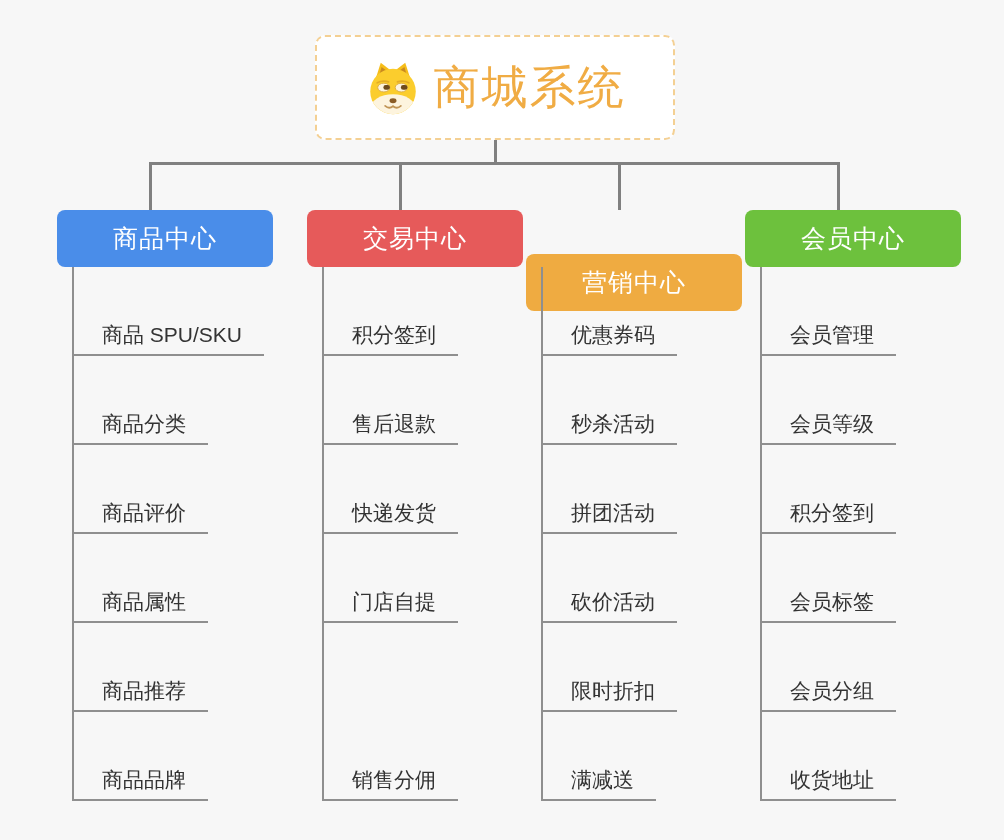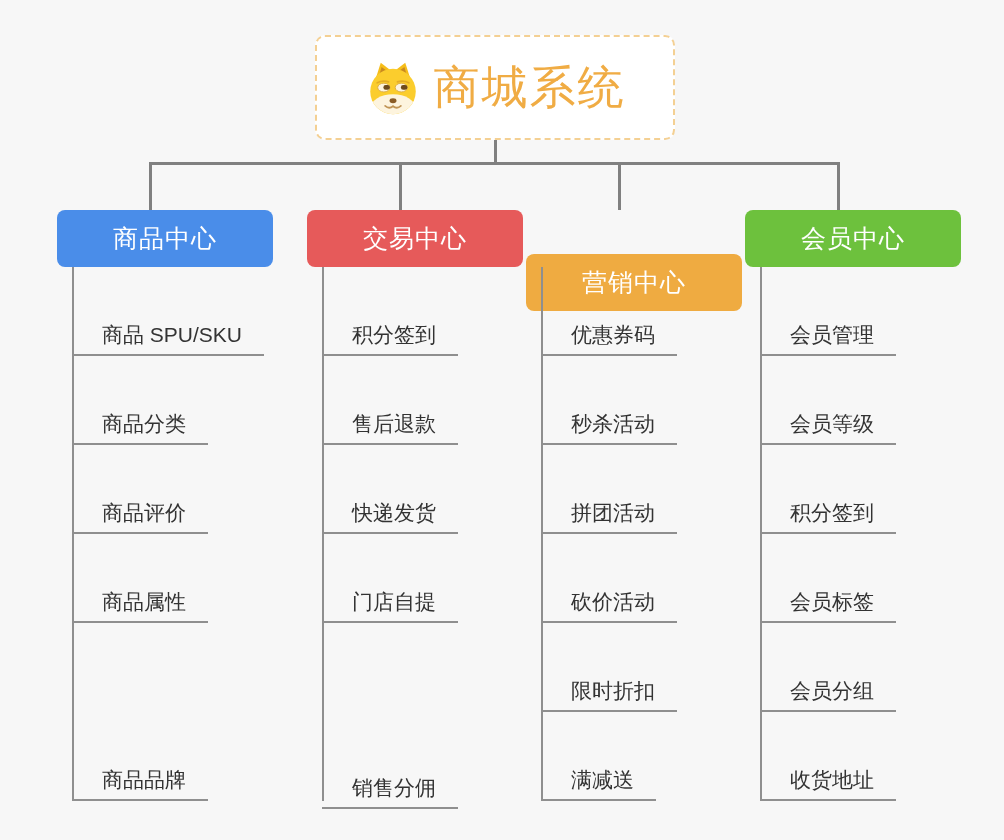--- a/index.html
+++ b/index.html
@@ -111,29 +111,30 @@
   <div class="line" style="left:399px; top:162px; width:3px; height:48px;"></div>
   <div class="line" style="left:618px; top:162px; width:3px; height:48px;"></div>
   <div class="line" style="left:837px; top:162px; width:3px; height:48px;"></div>
 
   <div class="branch-node" style="left: 57px; background-color: rgb(74, 141, 233);">商品中心</div>
   <div class="spine" style="left:72px;"></div>
   <div class="child-node" style="left:72px; top:322px;">商品 SPU/SKU</div>
   <div class="child-node" style="left:72px; top:411px;">商品分类</div>
   <div class="child-node" style="left:72px; top:500px;">商品评价</div>
   <div class="child-node" style="left:72px; top:589px;">商品属性</div>
+  <div class="child-node" style="left:72px; top:678px;">商品推荐</div>
   <div class="child-node" style="left:72px; top:767px;">商品品牌</div>
 
   <div class="branch-node" style="left: 307px; background-color: rgb(230, 90, 90);">交易中心</div>
   <div class="spine" style="left:322px;"></div>
   <div class="child-node" style="left:322px; top:322px;">积分签到</div>
   <div class="child-node" style="left:322px; top:411px;">售后退款</div>
   <div class="child-node" style="left:322px; top:500px;">快递发货</div>
   <div class="child-node" style="left:322px; top:589px;">门店自提</div>
-  <div class="child-node" style="left:322px; top:767px;margin-top:8px;">销售分佣</div>
+  <div class="child-node" style="left:322px; top:767px;">销售分佣</div>
 
   <div class="branch-node" style="left: 526px; background-color: rgb(239, 171, 65); margin-top: 44px;">营销中心</div>
   <div class="spine" style="left:541px;"></div>
   <div class="child-node" style="left:541px; top:411px;">秒杀活动</div>
   <div class="child-node" style="left:541px; top:322px;">优惠券码</div>
   <div class="child-node" style="left:541px; top:500px;">拼团活动</div>
   <div class="child-node" style="left:541px; top:589px;">砍价活动</div>
   <div class="child-node" style="left:541px; top:678px;">限时折扣</div>
   <div class="child-node" style="left:541px; top:767px;">满减送</div>
 

